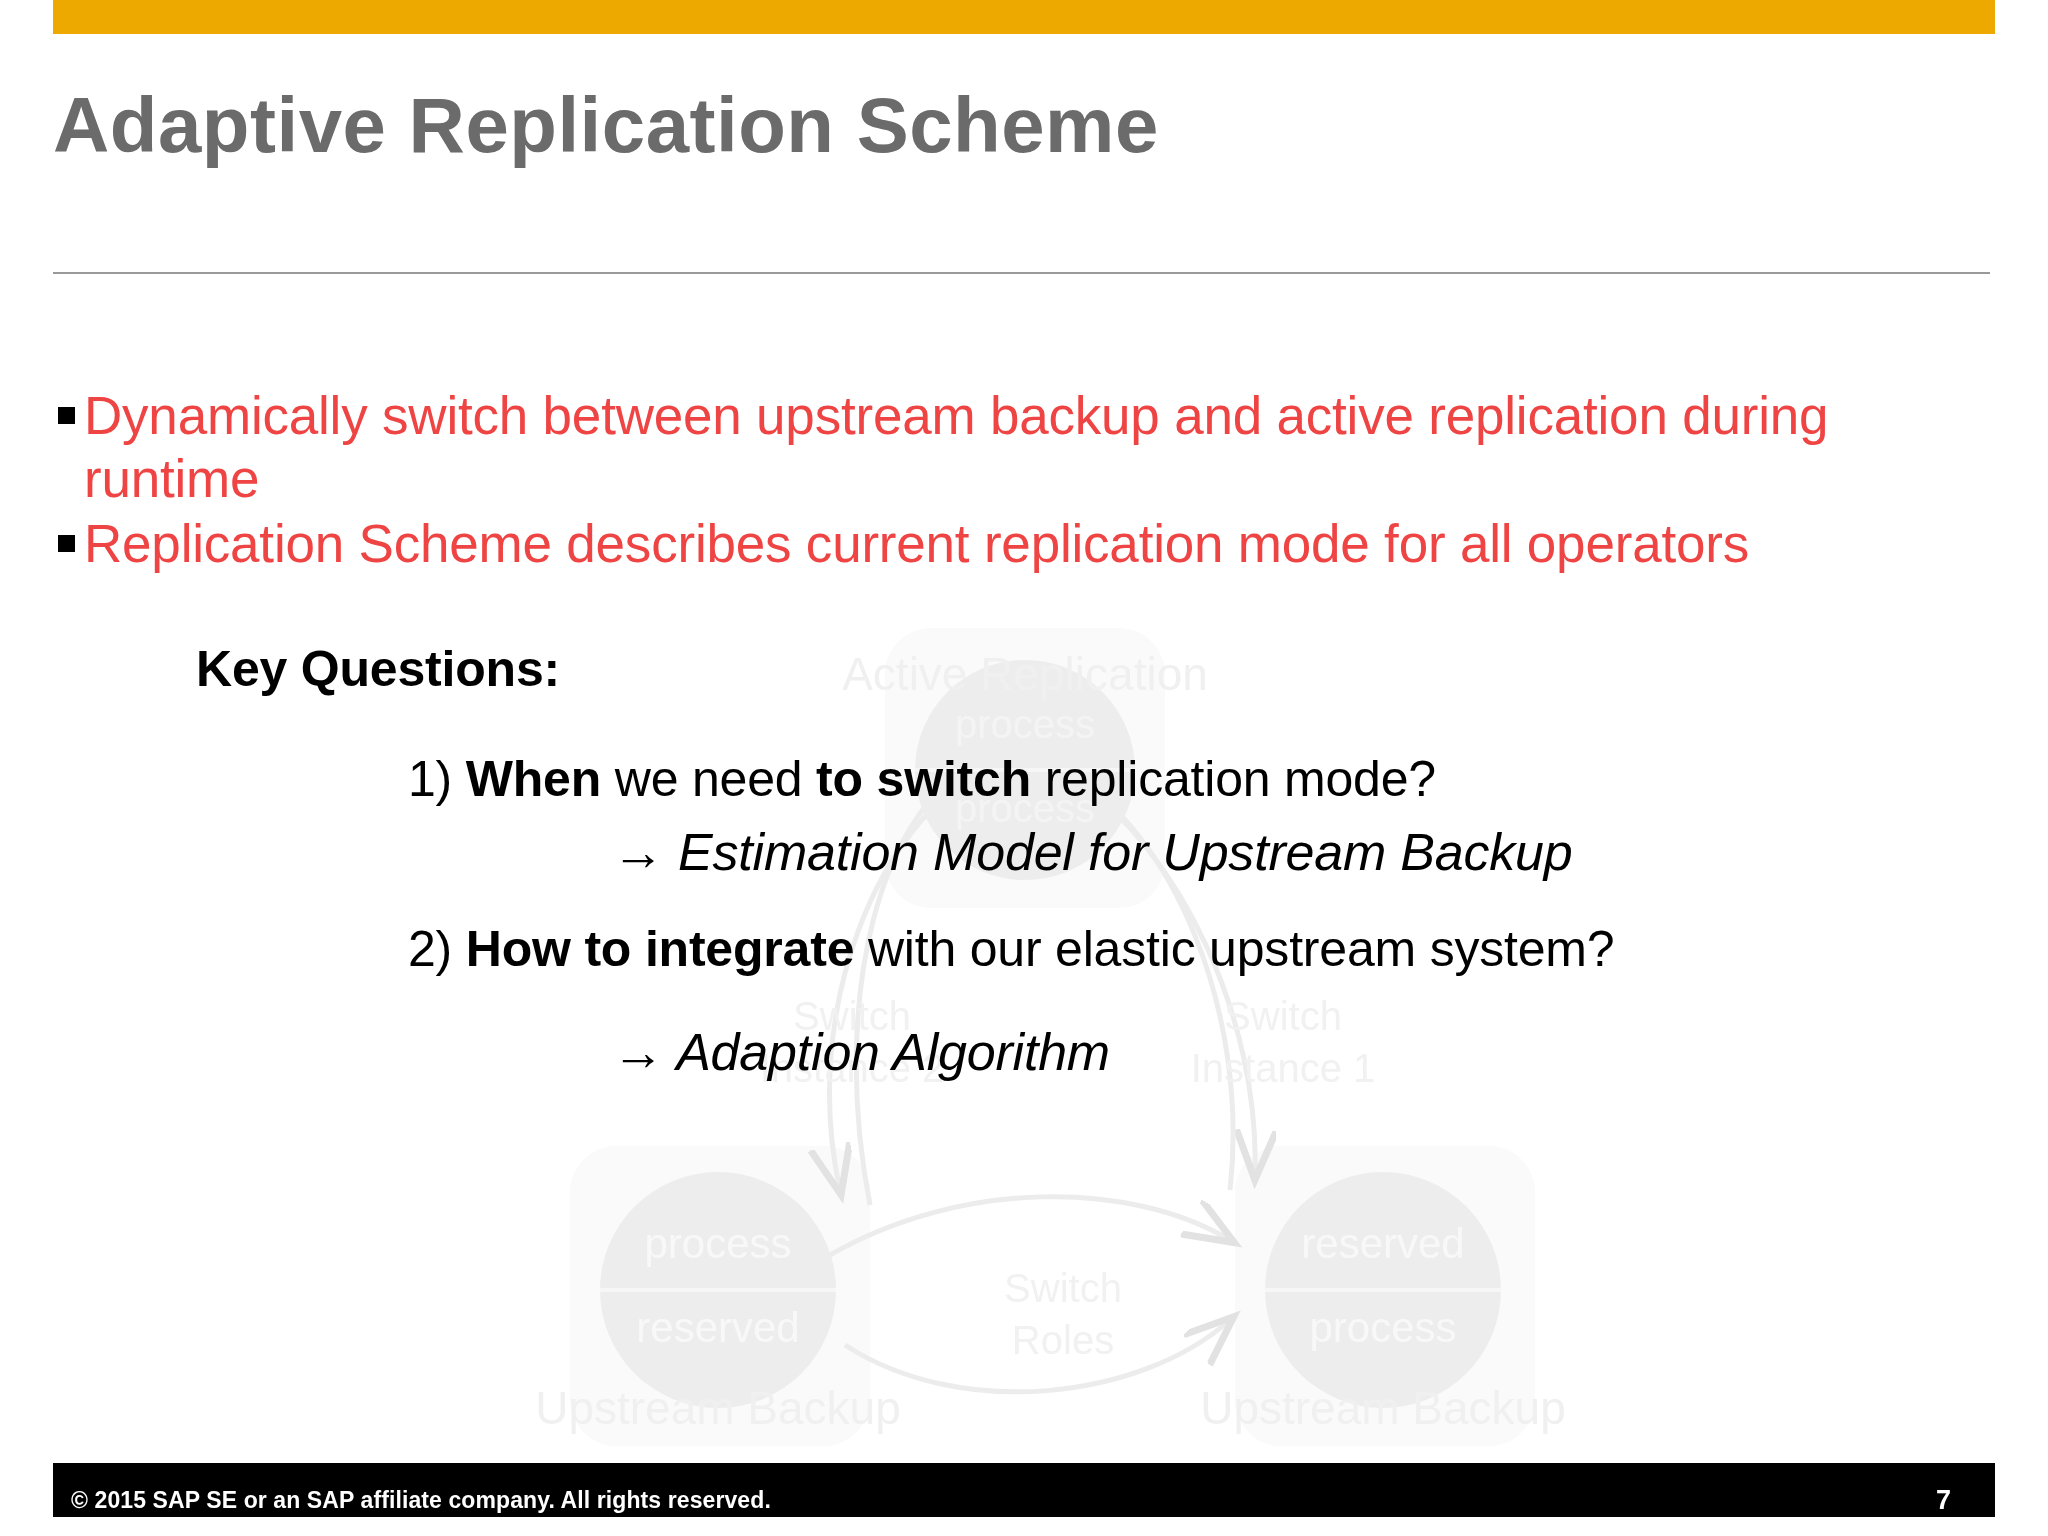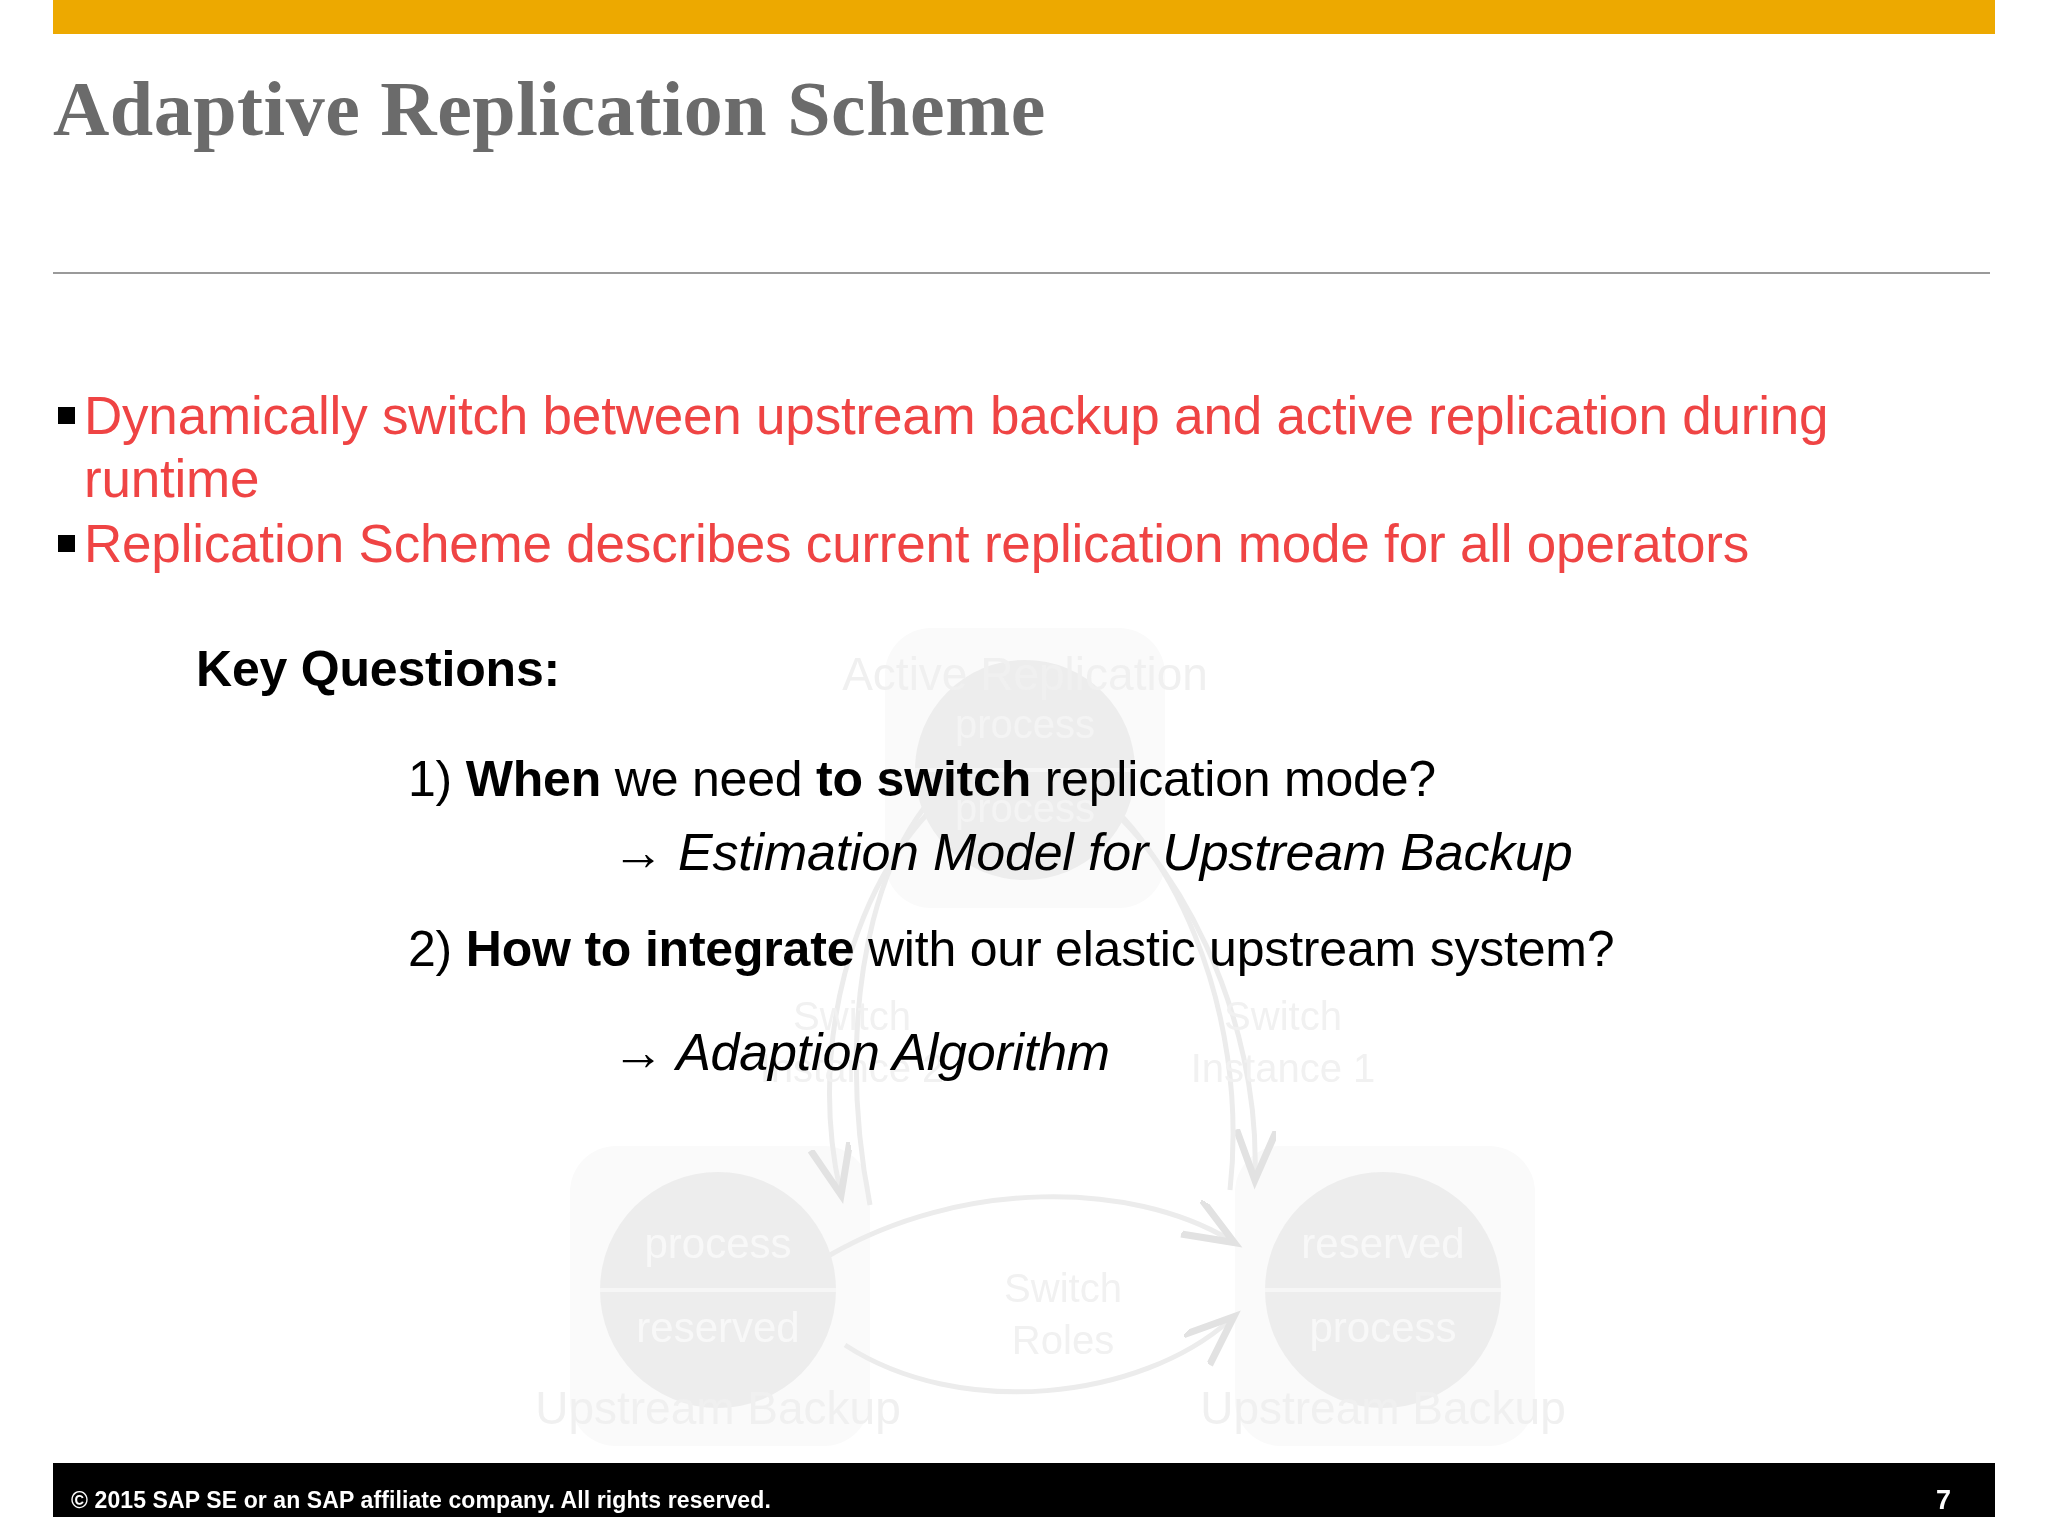--- a/index.html
+++ b/index.html
@@ -25,24 +25,24 @@
     top: 0;
     width: 1942px;
     height: 34px;
     background: #eda900;
   }
 
   
   #title {
     position: absolute;
     left: 53px;
-    top: 70px;
+    top: 86px;
     width: 1900px;
     color: #6b6b6b;
-    font-family: Liberation Serif, serif;
+    font-family: Liberation Sans, sans-serif;
     font-size: 78px;
     font-weight: bold;
     line-height: 1.0;
     letter-spacing: 0.5px;
     white-space: nowrap;
   }
   #title-rule {
     position: absolute;
     left: 53px;
     top: 272px;

